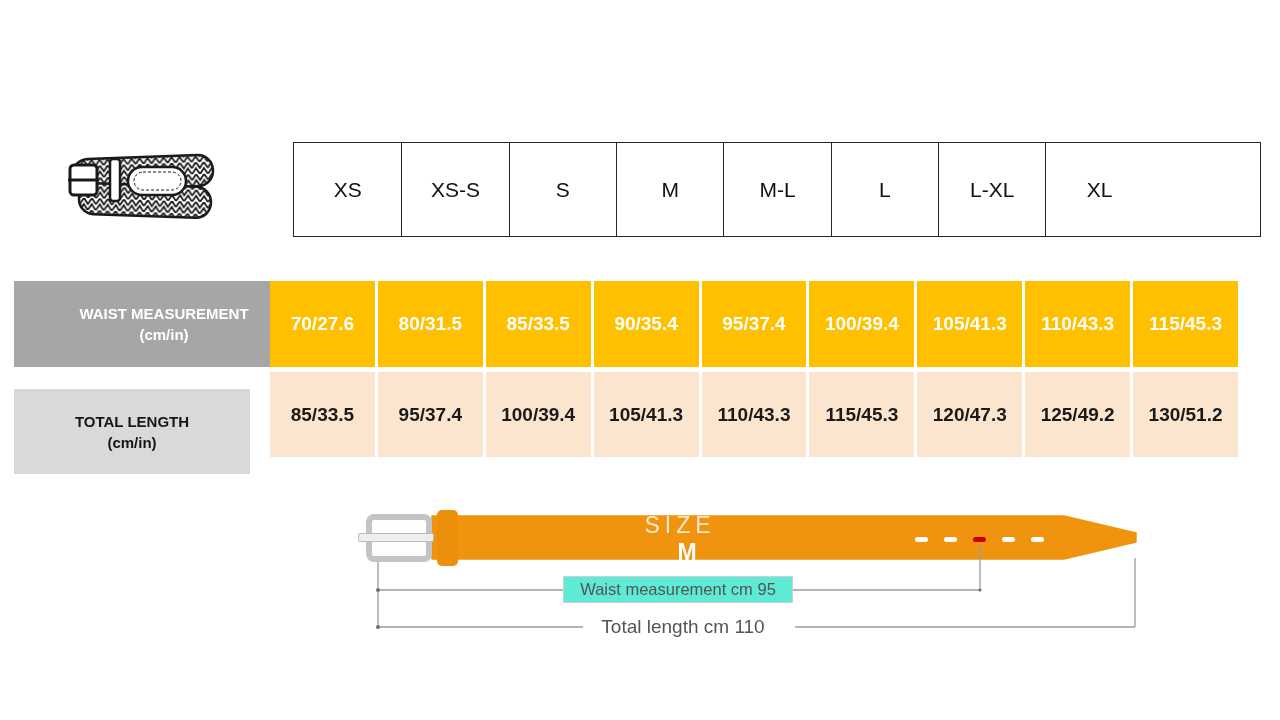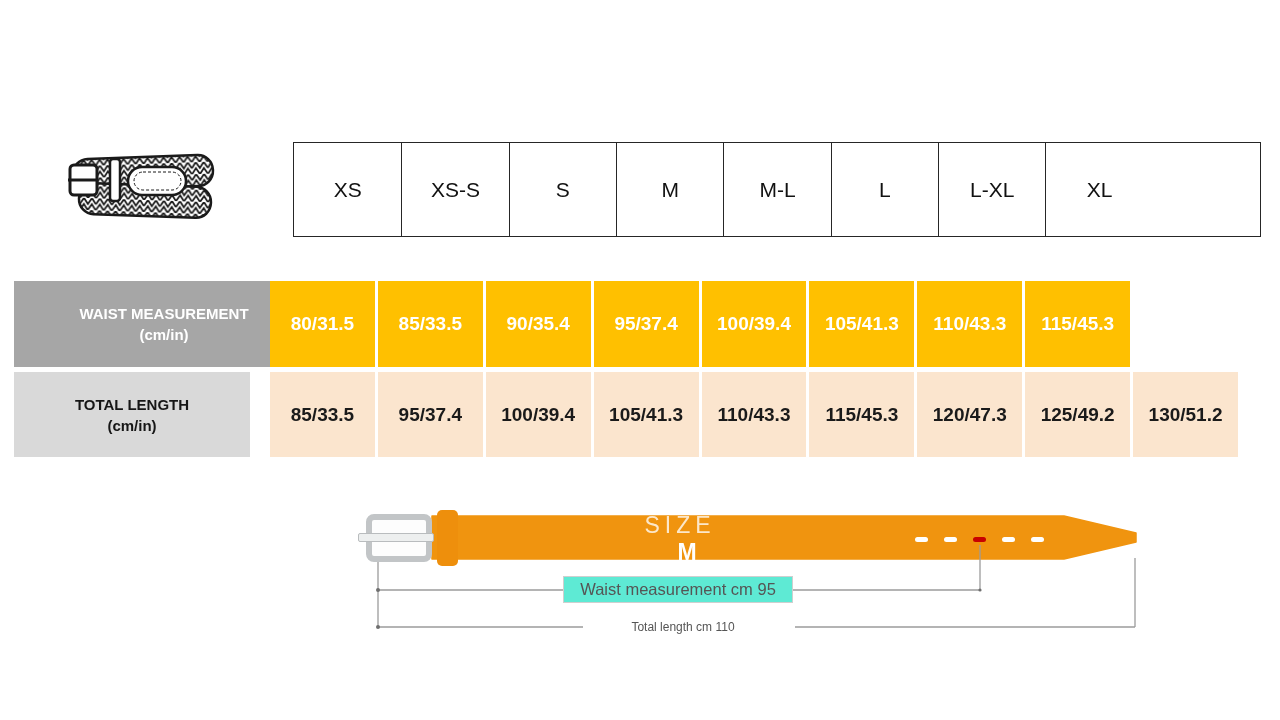--- a/index.html
+++ b/index.html
@@ -12,21 +12,21 @@
                border:1.5px solid #262626;box-sizing:border-box;background:#fff;margin-left:23px;}
   .size-header .cell{display:flex;align-items:center;justify-content:center;
                border-left:1.5px solid #262626;font-size:21px;color:#111;}
   .size-header .cell:first-child{border-left:none;}
 
   
   .row-label{position:absolute;left:14px;width:236px;display:flex;flex-direction:column;
              align-items:center;justify-content:center;font-weight:bold;font-size:15px;
              line-height:1.4;text-align:center;}
   .row-label.waist{top:281px;height:86px;background:#A6A6A6;color:#fff;padding-left:32px;}
-  .row-label.length{top:372px;height:85px;background:#D9D9D9;color:#161616;}
+  .row-label.length{top:389px;height:85px;background:#D9D9D9;color:#161616;}
 
   
   .data-row{position:absolute;left:270px;width:968px;display:grid;
             grid-template-columns:repeat(9,1fr);column-gap:3px;}
   .data-row .cell{display:flex;align-items:center;justify-content:center;
             font-weight:bold;font-size:19px;}
   .data-row.waist{top:281px;height:86px;}
   .data-row.waist .cell{background:#FFC000;color:#fff;}
   .data-row.length{top:372px;height:85px;}
   .data-row.length .cell{background:#FBE5CE;color:#1a1a1a;}
@@ -48,21 +48,21 @@
   .size-text .size-letter{color:#fff;font-weight:bold;margin-left:14px;}
   .hole{position:absolute;top:537px;width:13px;height:5px;border-radius:2.5px;background:#fff;}
   .hole.h1{left:915px}.hole.h2{left:944px}.hole.h3{left:973px;background:#C80000;}
   .hole.h4{left:1002px}.hole.h5{left:1031px}
   .waist-note{position:absolute;left:563px;top:576px;width:230px;height:27px;
               box-sizing:border-box;background:#5eead4;border:1px solid #CFCFCF;
               display:flex;align-items:center;justify-content:center;
               color:#555;font-size:16.5px;}
   .length-note{position:absolute;left:578px;top:616px;width:210px;height:22px;
               display:flex;align-items:center;justify-content:center;
-              color:#555;font-size:12px;}
+              color:#555;font-size:19px;}
 </style>
 </head>
 <body>
 
 <div class="page">
 
   <svg class="belt-illustration" viewBox="0 0 158 100">
     <defs>
       <pattern id="braid" width="16" height="12" patternUnits="userSpaceOnUse">
         <rect width="16" height="12" fill="#fff"></rect>
@@ -93,20 +93,21 @@
   <div class="row-label waist">
     <span>WAIST MEASUREMENT</span>
     <span>(cm/in)</span>
   </div>
   <div class="row-label length">
     <span>TOTAL LENGTH</span>
     <span>(cm/in)</span>
   </div>
 
   <div class="data-row waist">
+    <div class="cell">70/27.6</div>
     <div class="cell">80/31.5</div>
     <div class="cell">85/33.5</div>
     <div class="cell">90/35.4</div>
     <div class="cell">95/37.4</div>
     <div class="cell">100/39.4</div>
     <div class="cell">105/41.3</div>
     <div class="cell">110/43.3</div>
     <div class="cell">115/45.3</div>
   </div>
 

